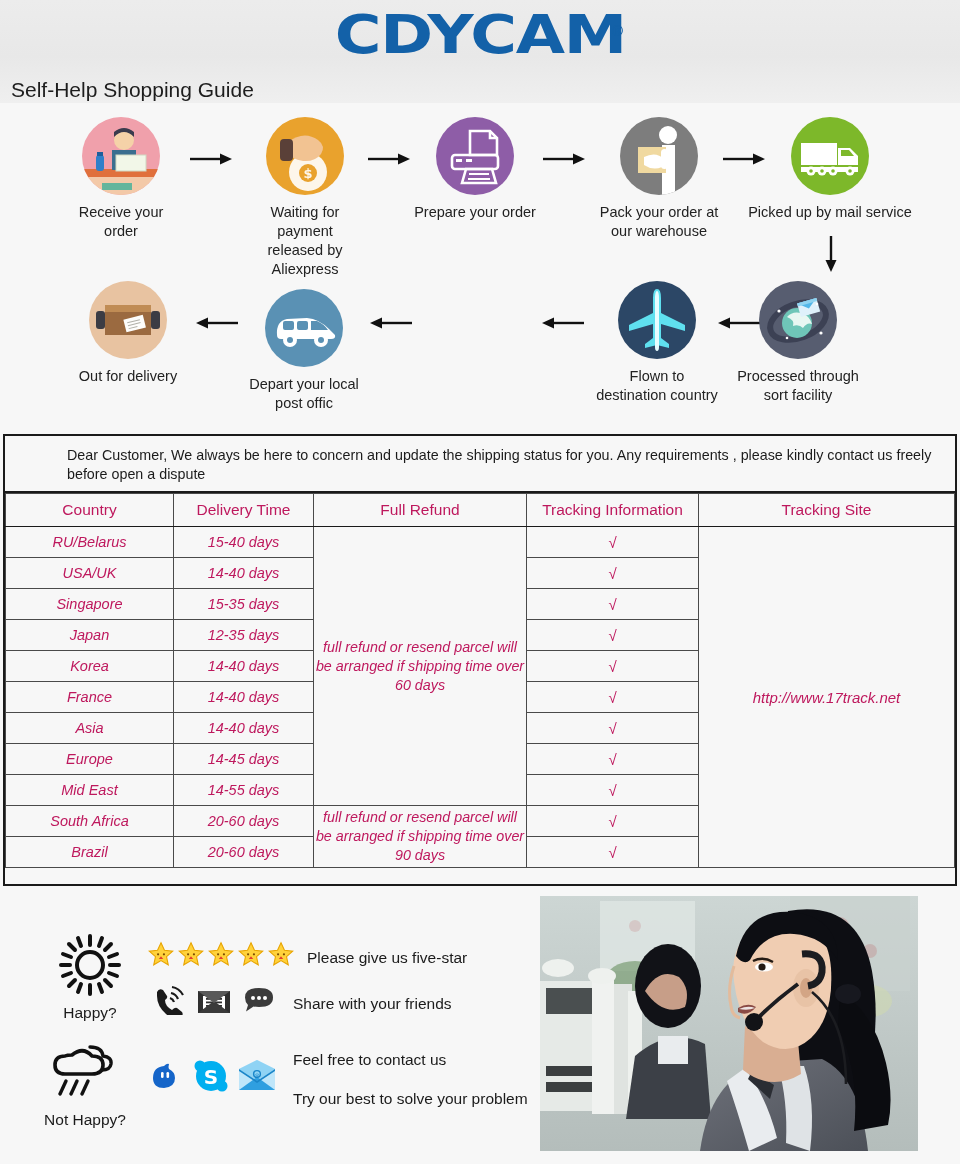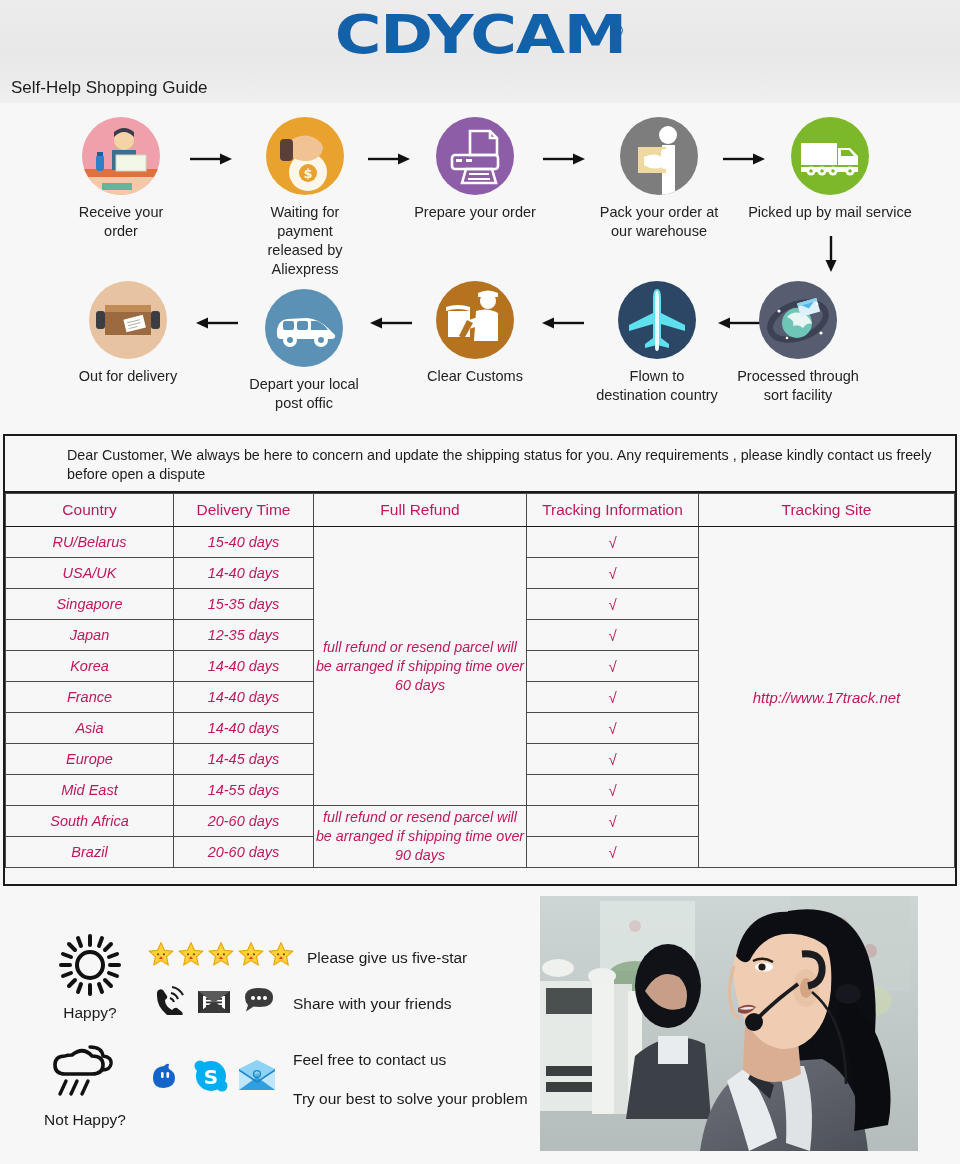--- a/index.html
+++ b/index.html
@@ -31,21 +31,21 @@
     transform:scaleX(1.18);
     transform-origin:center;
     line-height:1;
   }
   #logo-reg{
     position:absolute; left:612px; top:22px;
     font-size:15px; color:#1361a8; font-weight:bold;
   }
   #guide-title{
     position:absolute; left:11px; top:78px;
-    font-size:17px; color:#1d1d1d;
+    font-size:21px; color:#1d1d1d;
   }
 
   
   #flow{
     position:absolute; left:0; top:103px; width:960px; height:325px;
     background:#f7f7f7;
   }
   .flow-node{
     position:absolute; text-align:center;
   }
@@ -275,34 +275,20 @@
 post offic</div>
   </div>
 
   <div class="arrow" style="left:370px;top:214px;width:42px;height:12px;">
     <svg width="42" height="12">
         <line x1="10" y1="6" x2="42" y2="6" stroke="#111" stroke-width="2.4"></line>
         <polygon points="12,0.5 0,6 12,11.5" fill="#111"></polygon>
       </svg>
   </div>
 
-  <div class="flow-node" style="left:414px;top:178px;width:122px;">
-    <div class="circ" style="background:#b5731f;">
-      <svg viewBox="0 0 78 78" width="78" height="78">
-        <rect x="12" y="30" width="22" height="26" fill="#fff"></rect>
-        <path d="M10 30 q12 -4 24 0 l0 -4 q-12 -4 -24 0 z" fill="#fff"></path>
-        <circle cx="52" cy="20" r="8" fill="#fff"></circle>
-        <path d="M42 16 h20 v-4 q-10 -5 -20 0 z" fill="#fff"></path>
-        <path d="M40 30 q12 -4 22 2 v28 h-24 z" fill="#fff"></path>
-        <path d="M30 40 l18 -6 l3 8 l-18 6 z" fill="#fff"></path>
-        <path d="M31 39 l-8 16 l5 3 l9 -16 z" fill="#b5731f"></path>
-      </svg>
-    </div>
-    <div class="flow-label">Clear  Customs</div>
-  </div>
 
   <div class="arrow" style="left:542px;top:214px;width:42px;height:12px;">
     <svg width="42" height="12">
         <line x1="10" y1="6" x2="42" y2="6" stroke="#111" stroke-width="2.4"></line>
         <polygon points="12,0.5 0,6 12,11.5" fill="#111"></polygon>
       </svg>
   </div>
 
   <div class="flow-node" style="left:586px;top:178px;width:142px;">
     <div class="circ" style="background:#2c4766;">

